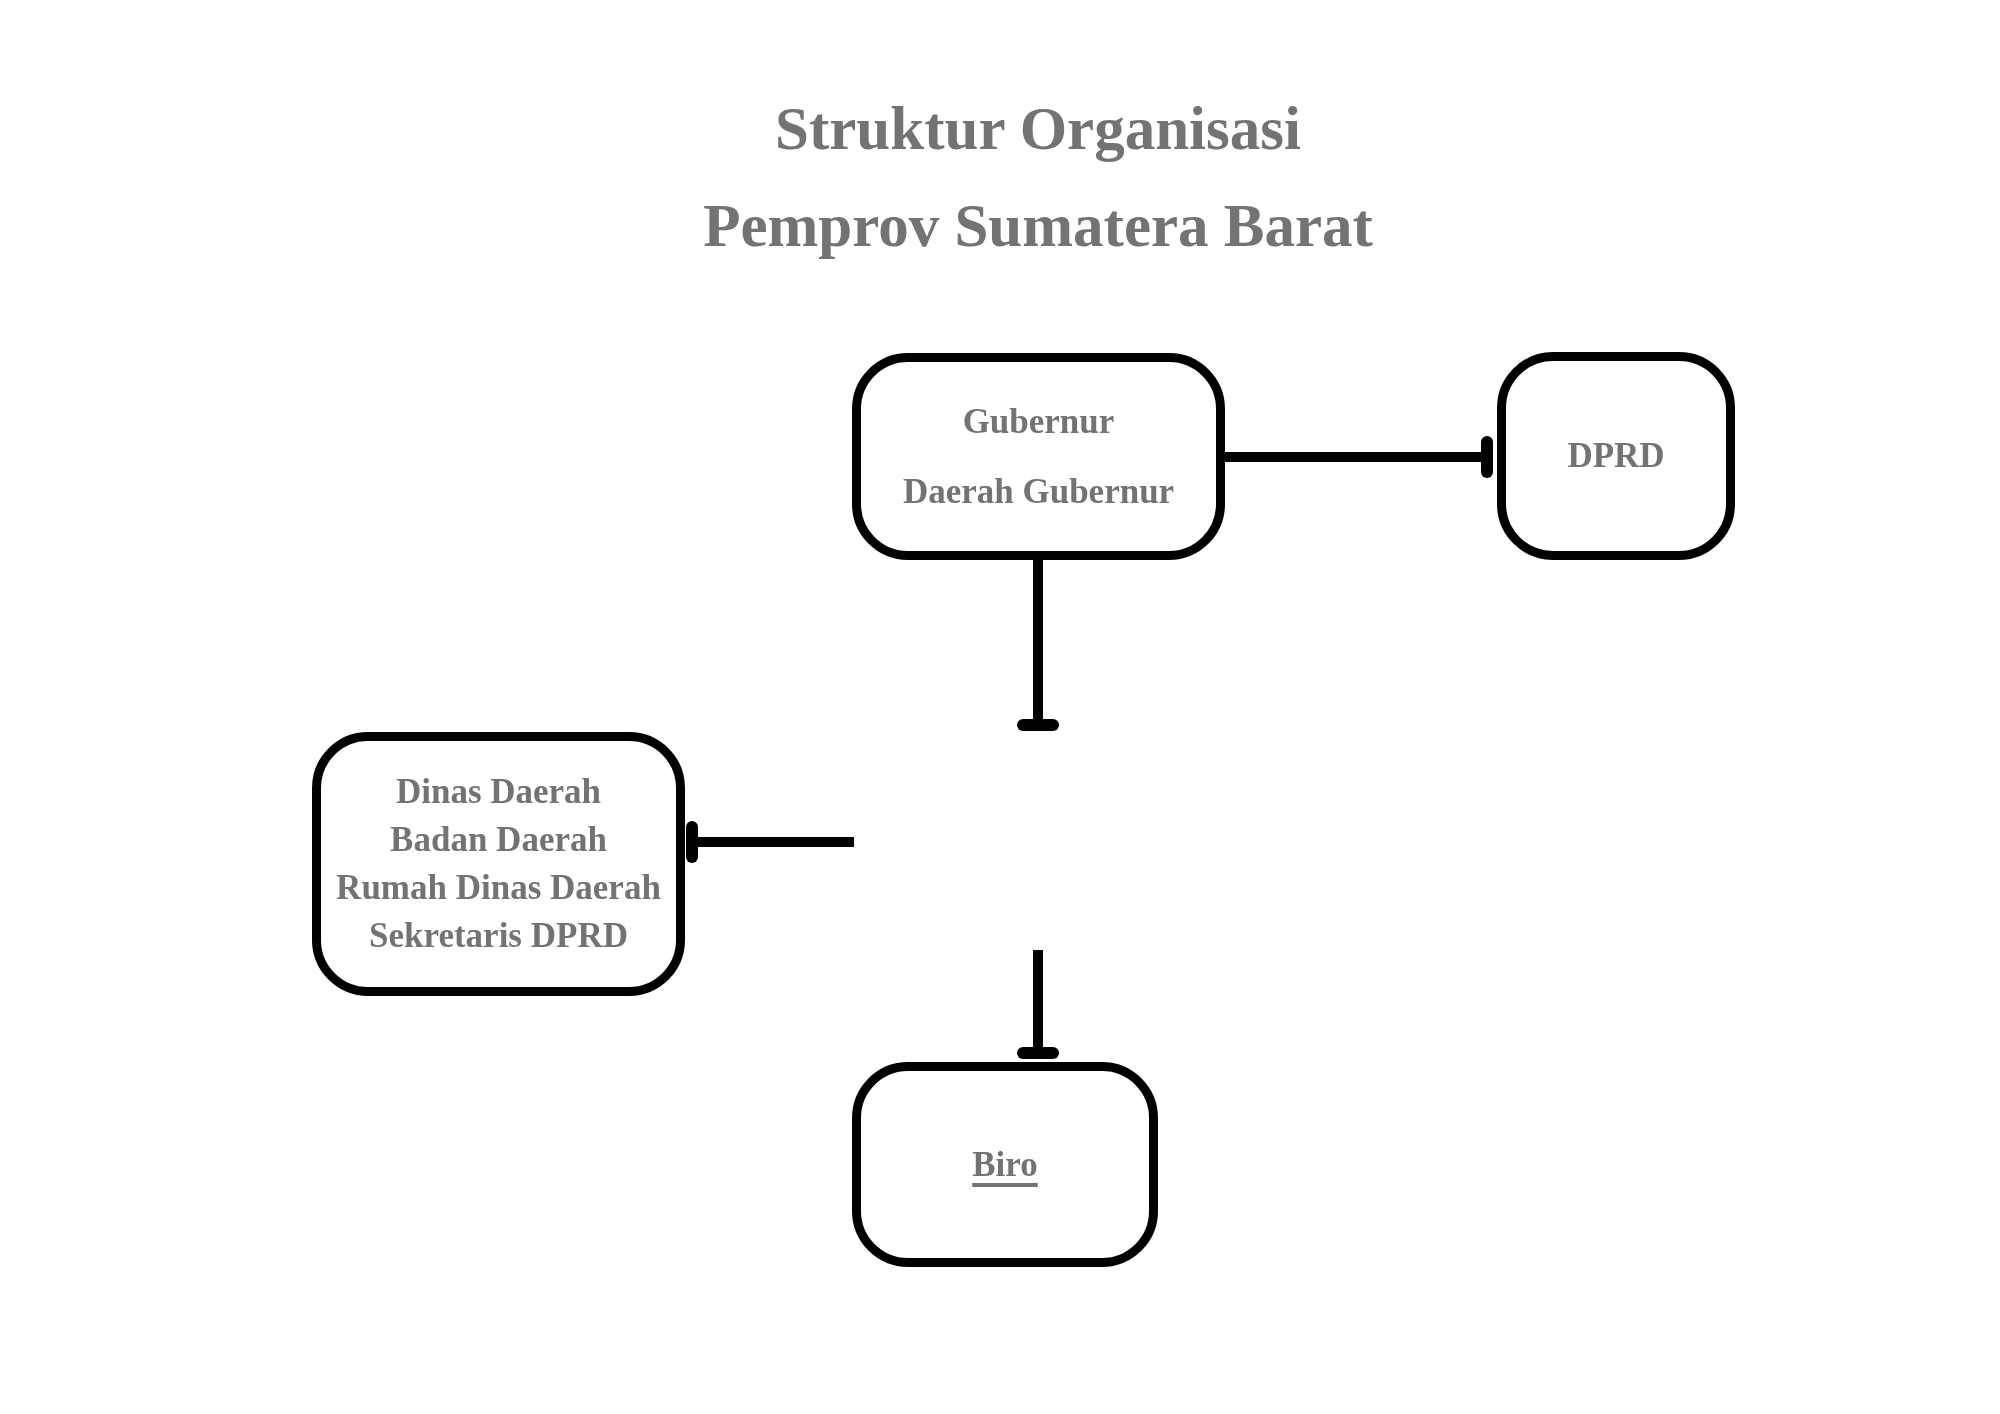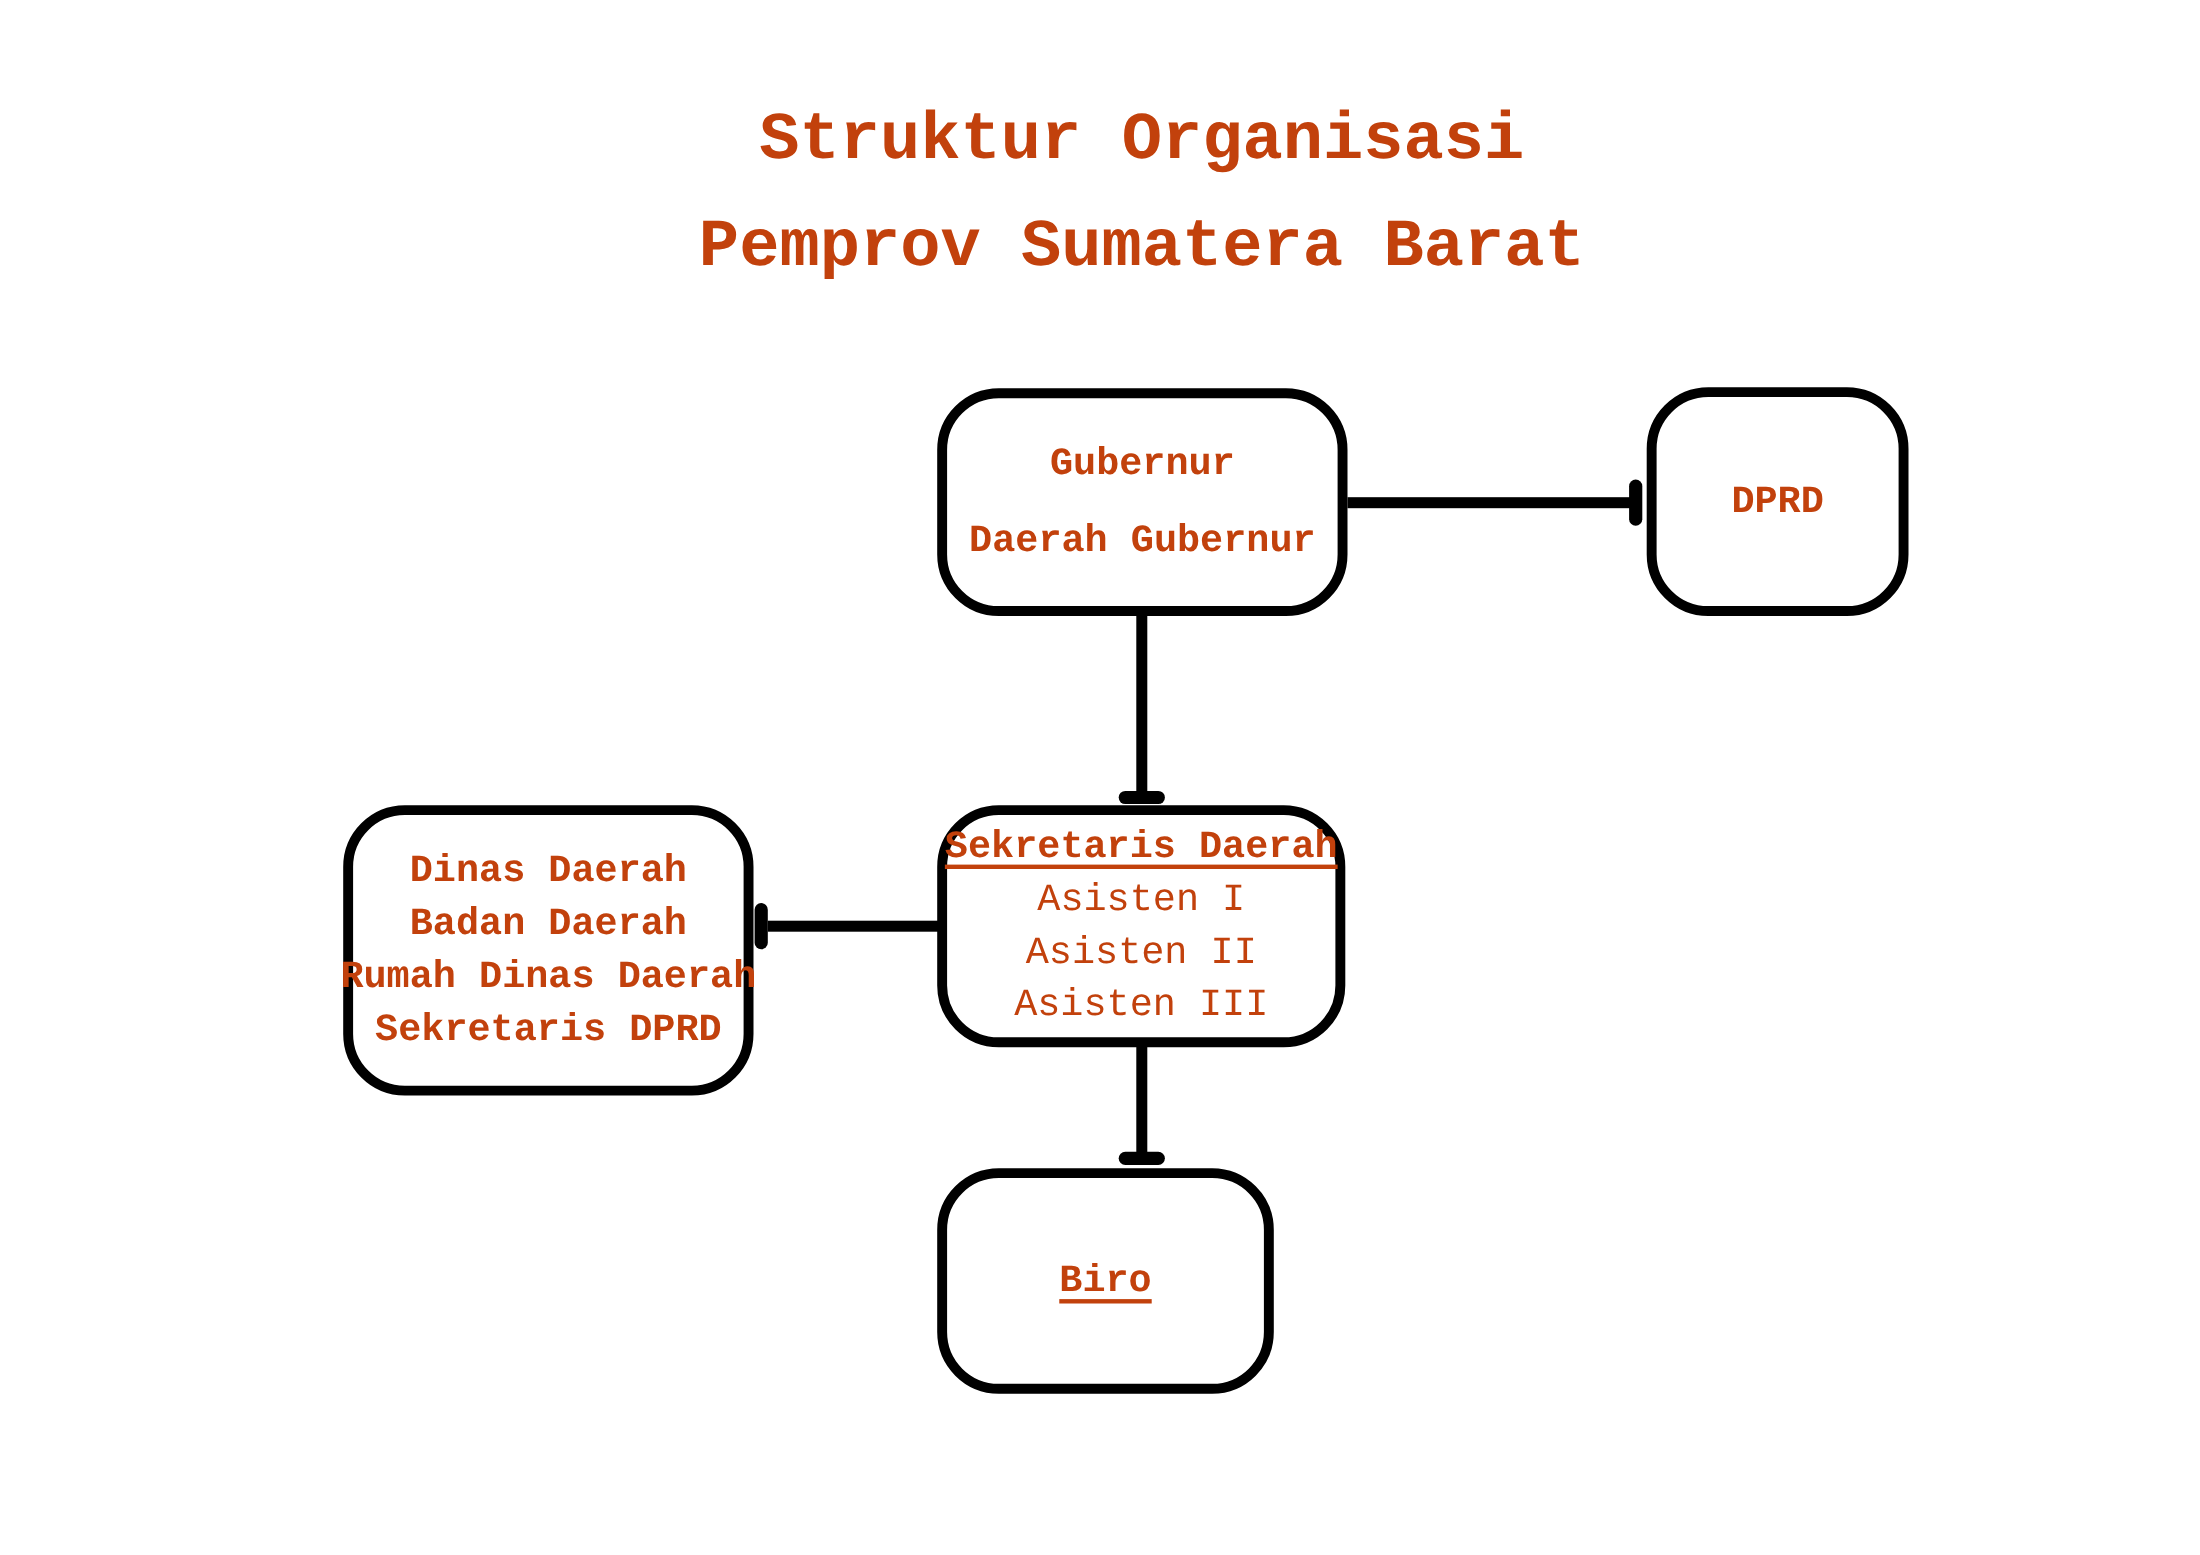--- a/index.html
+++ b/index.html
@@ -1,22 +1,22 @@
 <!DOCTYPE html>
 <html><head>
 <meta charset="utf-8">
 <style>
   html, body { margin: 0; padding: 0; }
   .canvas {
     position: relative;
     width: 2000px;
     height: 1414px;
     background: #ffffff;
-    color: #c2410c;
-    font-family: Liberation Mono, monospace;
+    color: #737373;
+    font-family: Liberation Serif, serif;
     overflow: hidden;
   }
   .title {
     position: absolute;
     left: 1038px;
     top: 80px;
     transform: translateX(-50%);
     text-align: center;
     font-size: 61px;
     font-weight: 700;
@@ -90,26 +90,20 @@
 
   <div class="node node-gubernur">
     <div>Gubernur</div>
     <div>Daerah Gubernur</div>
   </div>
 
   <div class="node node-dprd">
     <div>DPRD</div>
   </div>
 
-  <div class="node node-sekda">
-    <div class="heading-underline">Sekretaris Daerah</div>
-    <div class="regular">Asisten I</div>
-    <div class="regular">Asisten II</div>
-    <div class="regular">Asisten III</div>
-  </div>
 
   <div class="node node-opd">
     <div>Dinas Daerah</div>
     <div>Badan Daerah</div>
     <div>Rumah Dinas Daerah</div>
     <div>Sekretaris DPRD</div>
   </div>
 
   <div class="node node-biro">
     <div class="heading-underline">Biro</div>

